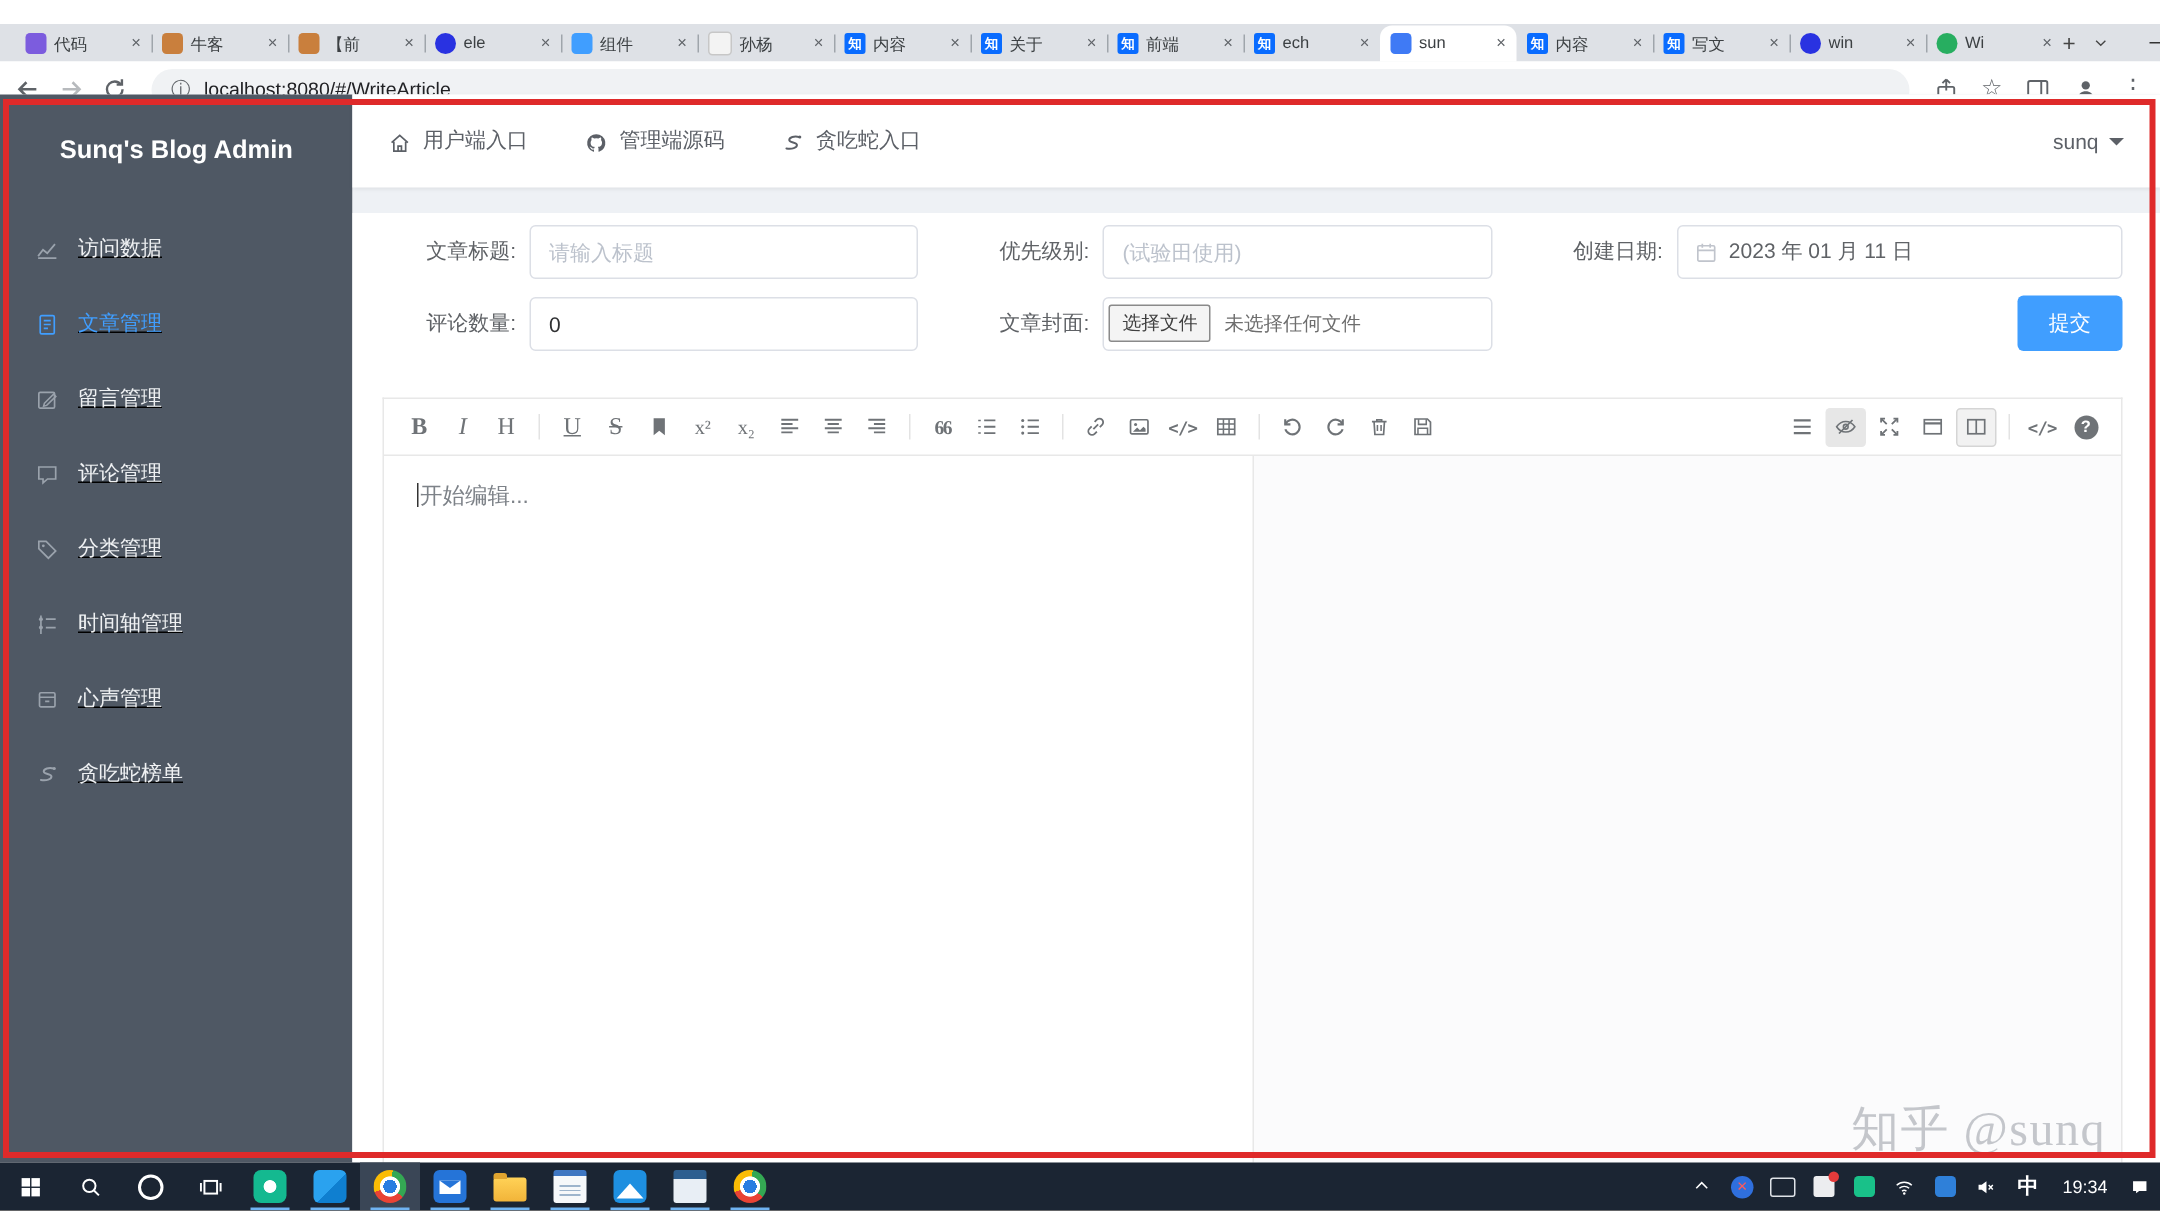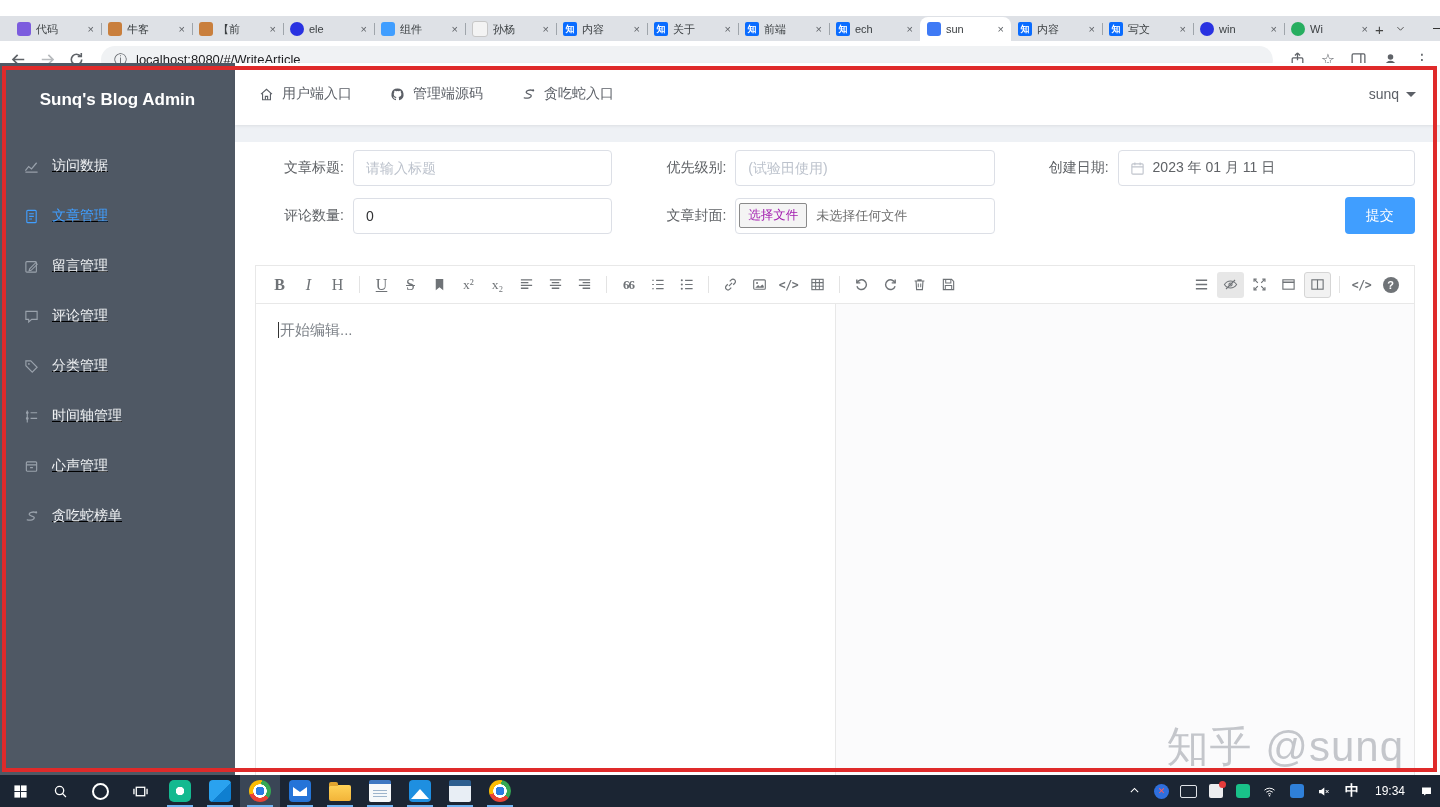--- a/index.html
+++ b/index.html
@@ -47,40 +47,40 @@
   .sidebar{width:235px;flex-shrink:0;background:#4f5864;}
   .sb-title{color:#fff;font-weight:bold;font-size:17px;text-align:center;padding:27px 0 6px;}
   .menu{margin-top:25px;text-decoration:underline;}
   .mi{display:flex;align-items:center;gap:13px;padding:16px 0 16px 24px;font-size:14px;color:#eff1f3;cursor:pointer;}
   .mi svg{width:15px;height:15px;color:#9aa2ac;flex-shrink:0;}
   .mi.active{color:#409eff;}
   .mi.active svg{color:#409eff;}
 
   .main{flex:1;min-width:0;display:flex;flex-direction:column;background:#eef1f5;}
   .topbar{height:62px;background:#fff;display:flex;align-items:center;padding:0 24px;gap:38px;box-shadow:0 1px 3px rgba(0,0,0,.08);position:relative;z-index:2;}
-  .tl{display:flex;align-items:center;gap:8px;font-size:14px;color:#5c6067;cursor:pointer;}
+  .tl{display:flex;align-items:flex-end;gap:8px;font-size:14px;color:#5c6067;cursor:pointer;}
   .tl svg{width:15px;height:15px;color:#5c6067;}
   .user{margin-left:auto;display:flex;align-items:center;gap:7px;font-size:14px;color:#5c6067;cursor:pointer;}
   .caret{width:0;height:0;border:5px solid transparent;border-top-color:#5c6067;margin-top:6px;}
 
   .content{flex:1;min-height:0;background:#fff;margin-top:17px;padding:8px 25px 0 20px;display:flex;flex-direction:column;}
   .frow{display:flex;margin-bottom:11px;padding-left:13px;}
   .fitem{width:33.33%;display:flex;align-items:center;min-width:0;padding-right:38px;box-sizing:border-box;}
   .fitem.last{padding-right:0;}
   .flabel{width:76px;text-align:right;font-size:14px;color:#5f6266;margin-right:9px;flex-shrink:0;}
   input.ctl{flex:1;min-width:0;height:34px;border:1px solid #dcdfe6;border-radius:4px;padding:0 12px;font-size:14px;color:#303133;outline:none;font-family:inherit;}
   input.ctl::placeholder{color:#bcc2cc;}
   .inp{flex:1;min-width:0;height:34px;border:1px solid #dcdfe6;border-radius:4px;display:flex;align-items:center;padding:0 11px;font-size:14px;background:#fff;gap:8px;}
   .inp .cal{width:15px;height:15px;color:#c0c4cc;flex-shrink:0;}
   .datetext{color:#5f6266;}
   .inp-select{justify-content:space-between;cursor:pointer;}
   .ph{color:#bfc4cc;}
   .chev{width:13px;height:13px;color:#c0c4cc;}
   .inp-file{padding:0 11px 0 3px;gap:9px;}
-  .file-btn{background:#f4f4f4;border:1px solid #8a8a8a;border-radius:2px;font-size:12.5px;padding:3px 8px;color:#a21caf;cursor:pointer;white-space:nowrap;}
+  .file-btn{background:#f4f4f4;border:1px solid #8a8a8a;border-radius:2px;font-size:12.5px;padding:3px 8px;color:#404040;cursor:pointer;white-space:nowrap;}
   .file-status{font-size:13px;color:#6e6e6e;white-space:nowrap;overflow:hidden;}
   .submit-wrap{justify-content:flex-end;}
   .submit-btn{background:#409eff;color:#fff;border:none;border-radius:4px;height:37px;padding:0 21px;font-size:14px;cursor:pointer;font-family:inherit;}
 
   
   .editor{margin-top:20px;flex:1;min-height:0;display:flex;flex-direction:column;border:1px solid #e8e8e8;border-bottom:none;}
   .etb{height:37px;display:flex;align-items:center;padding:0 9px;border-bottom:1px solid #e8e8e8;background:#fff;flex-shrink:0;}
   .tbtn{min-width:27px;height:26px;display:flex;align-items:center;justify-content:center;color:#6f7377;border-radius:3px;margin:0 1px;font-size:15px;cursor:pointer;box-sizing:border-box;}
   .tbtn svg{width:15px;height:15px;}
   .serif{font-family:"Liberation Serif","DejaVu Serif",serif;font-size:16px;}
@@ -91,21 +91,21 @@
   .tsep{width:1px;height:17px;background:#e3e3e3;margin:0 7px;flex-shrink:0;}
   .etb-right{margin-left:auto;display:flex;align-items:center;}
   .tactive{background:#e7e7e7;}
   .tactive2{background:#f2f2f2;border:1px solid #d5d5d5;}
   .help{width:16px;height:16px;border-radius:50%;background:#6f7377;color:#fff;font-size:11px;font-weight:bold;display:flex;align-items:center;justify-content:center;}
   .ebody{flex:1;min-height:0;display:flex;}
   .epane{width:50%;box-sizing:border-box;padding:17px 22px;font-size:15px;color:#7d8288;}
   .caret-line{display:inline-block;width:1px;height:16px;background:#333;margin-right:1px;vertical-align:-3px;}
   .ediv{width:1px;background:#e8e8e8;}
   .eprev{flex:1;background:#fbfbfc;position:relative;}
-  .watermark{position:absolute;right:10px;bottom:0px;font-size:42px;color:#b7bac0;letter-spacing:1px;opacity:.8;}
+  .watermark{position:absolute;right:10px;bottom:0px;font-size:32px;color:#b7bac0;letter-spacing:1px;opacity:.8;font-family:Liberation Serif, serif;}
 
   
   .taskbar{position:absolute;left:0;right:0;bottom:0;height:32px;background:#1b2533;display:flex;align-items:stretch;color:#fff;z-index:60;}
   .tkb{width:40px;display:flex;align-items:center;justify-content:center;position:relative;flex-shrink:0;}
   .tkb svg{width:15px;height:15px;color:#fff;}
   .tkb.app::after{content:"";position:absolute;left:7px;right:7px;bottom:0;height:2px;background:#6fb3f2;}
   .tkb.active-app{background:#3a4656;}
   .ring{width:13px;height:13px;border:2px solid #fff;border-radius:50%;}
   .tile{width:22px;height:22px;border-radius:4px;position:relative;}
   .tile-green{border-radius:5px;background:radial-gradient(circle,#fff 0 4px,#14b990 4.5px);}

